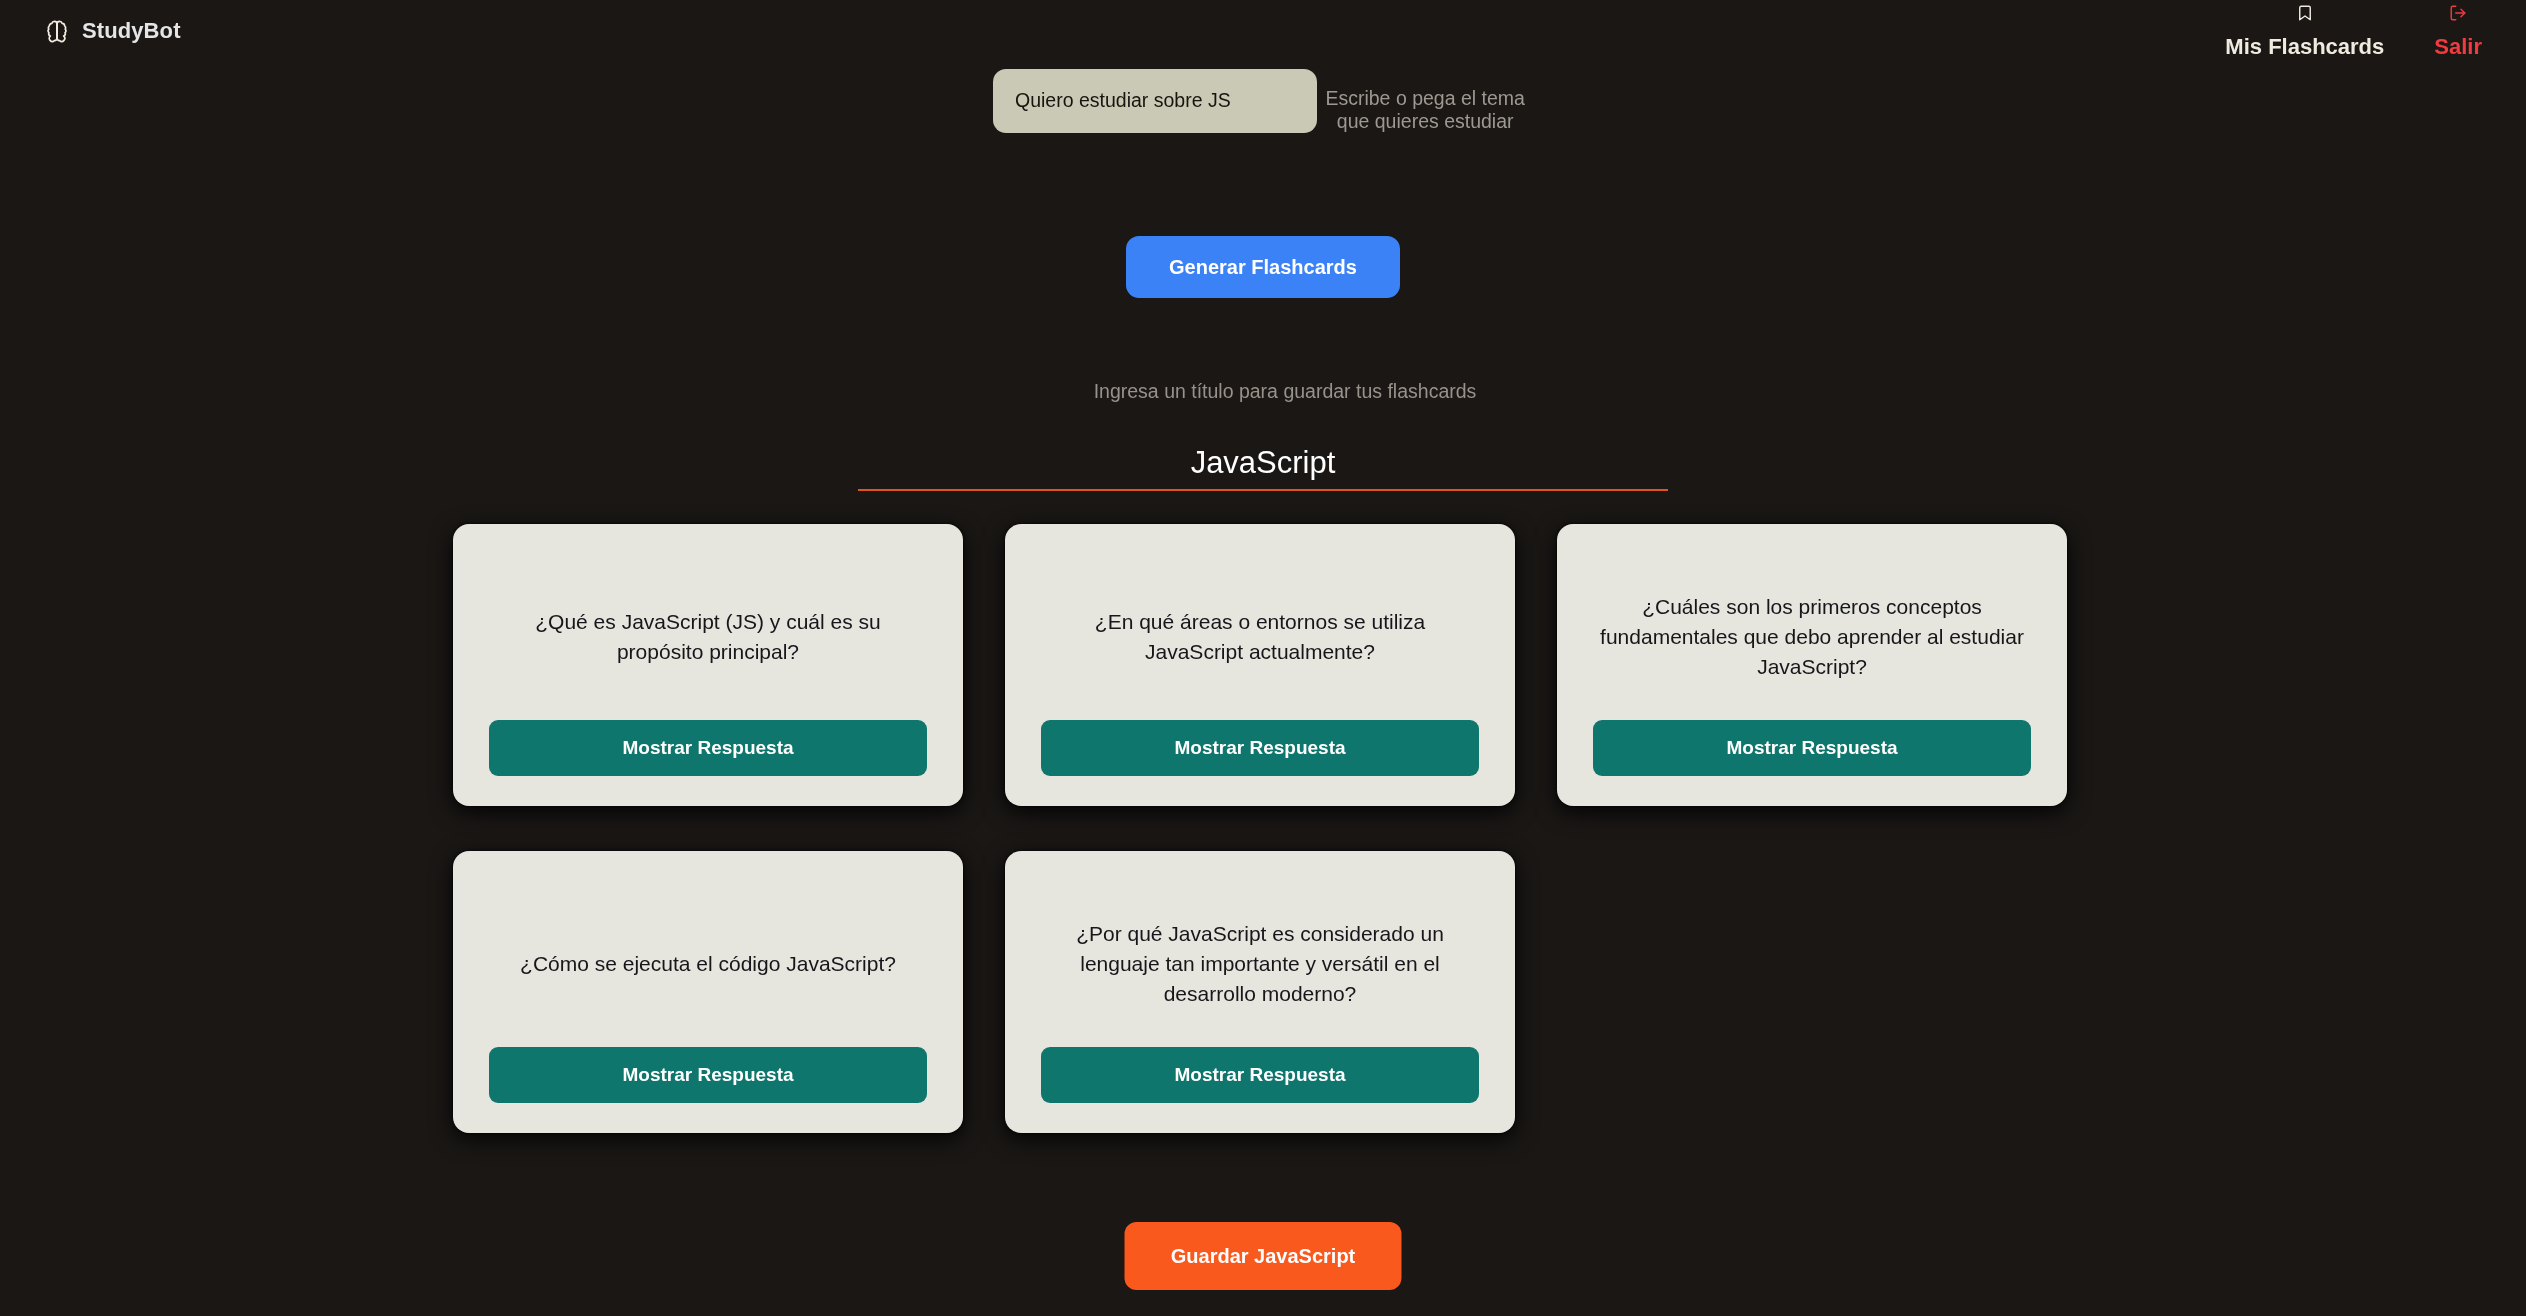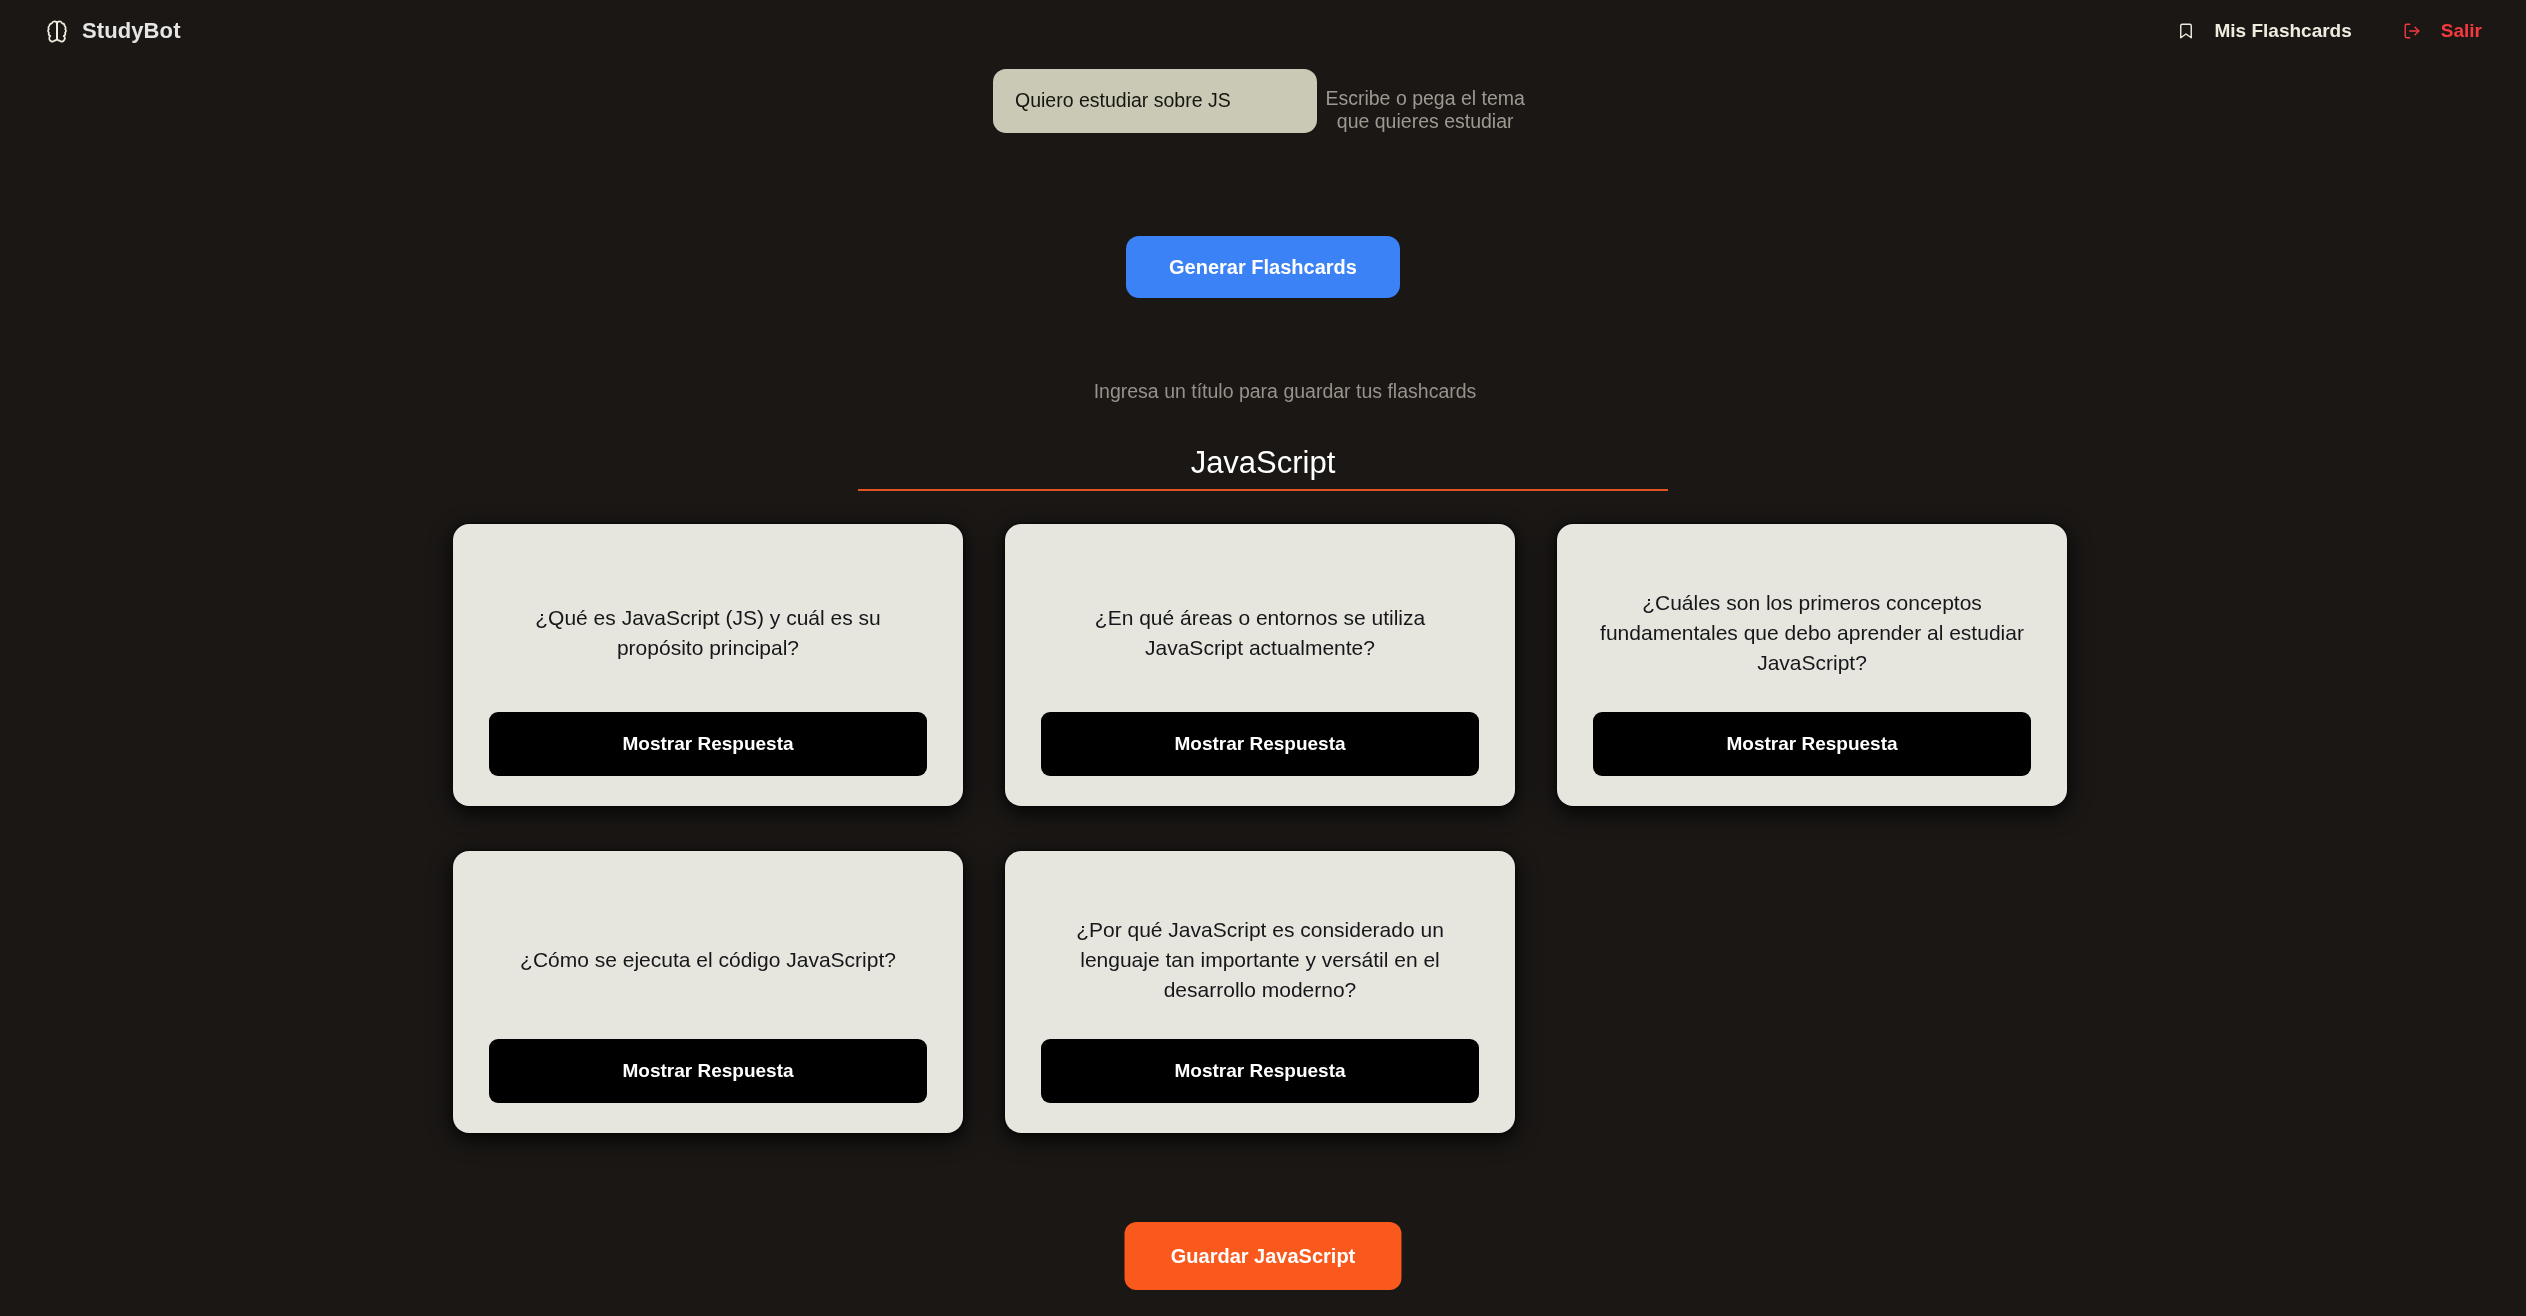--- a/index.html
+++ b/index.html
@@ -50,26 +50,27 @@
   }
 
   .nav-right {
     display: flex;
     align-items: center;
     gap: 50px;
   }
   .nav-link {
     display: flex;
     align-items: center;
-    gap: 18px;
-    font-size: 19px;
+    gap: 11px;
+    font-size: 22px;
     font-weight: bold;
     color: #f0ebdf;
     cursor: pointer;
     white-space: nowrap;
+    flex-direction: column;
   }
   .nav-link.logout { color: #f33a3f; }
   .nav-icon { width: 21px; height: 21px; display: flex; align-items: center; justify-content: center; }
 
   
   .topic-wrap {
     position: absolute;
     top: 68px;
     left: 50%;
     transform: translateX(-50%);
@@ -177,23 +178,23 @@
     justify-content: center;
     text-align: center;
     font-size: 21px;
     line-height: 1.42;
     color: #17161a;
     padding: 0 4px;
   }
 
   .card-btn {
     width: 100%;
-    height: 64px;
+    height: 56px;
     flex: none;
-    background: #000000;
+    background: #0f766e;
     color: #ffffff;
     border: none;
     border-radius: 9px;
     font-family: "Liberation Sans", sans-serif;
     font-size: 19px;
     font-weight: bold;
     cursor: pointer;
   }
 
   

